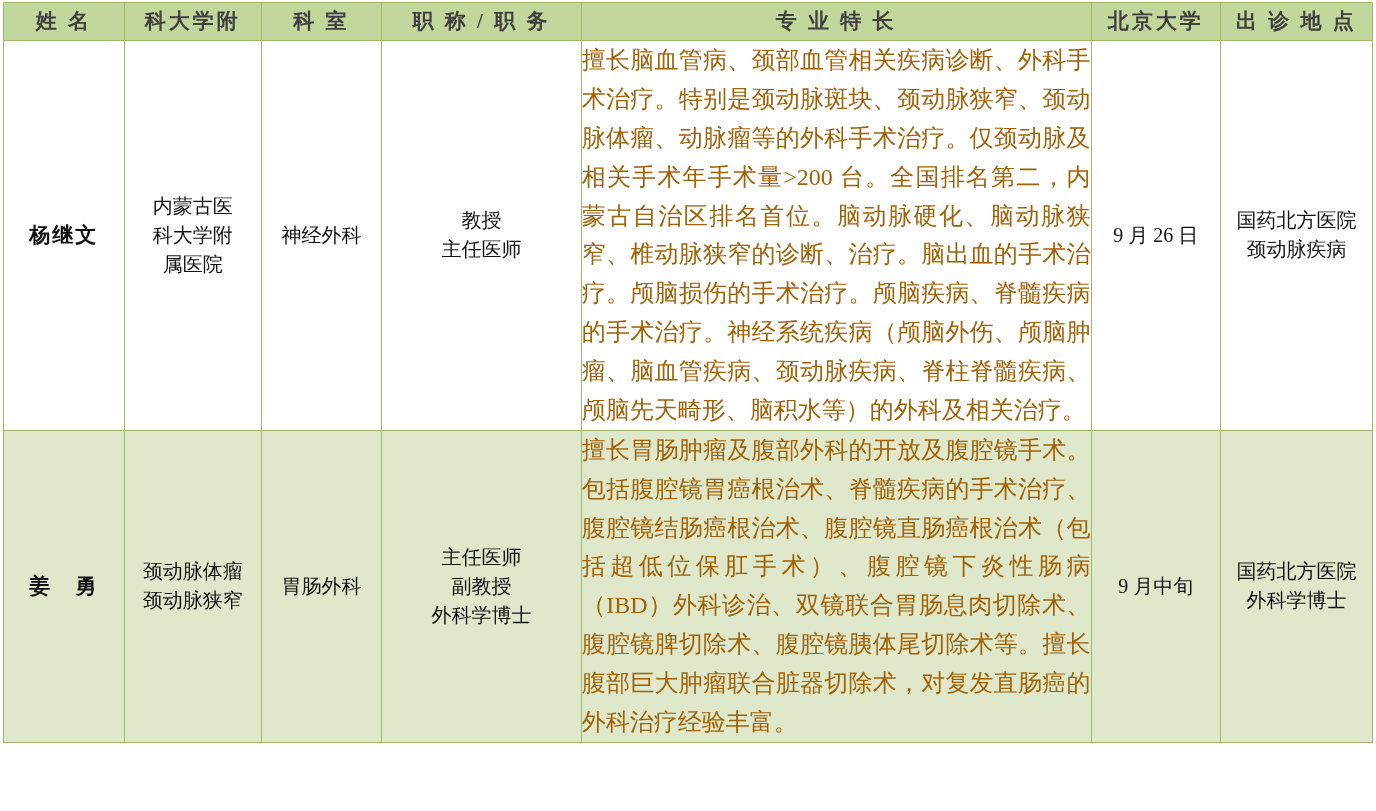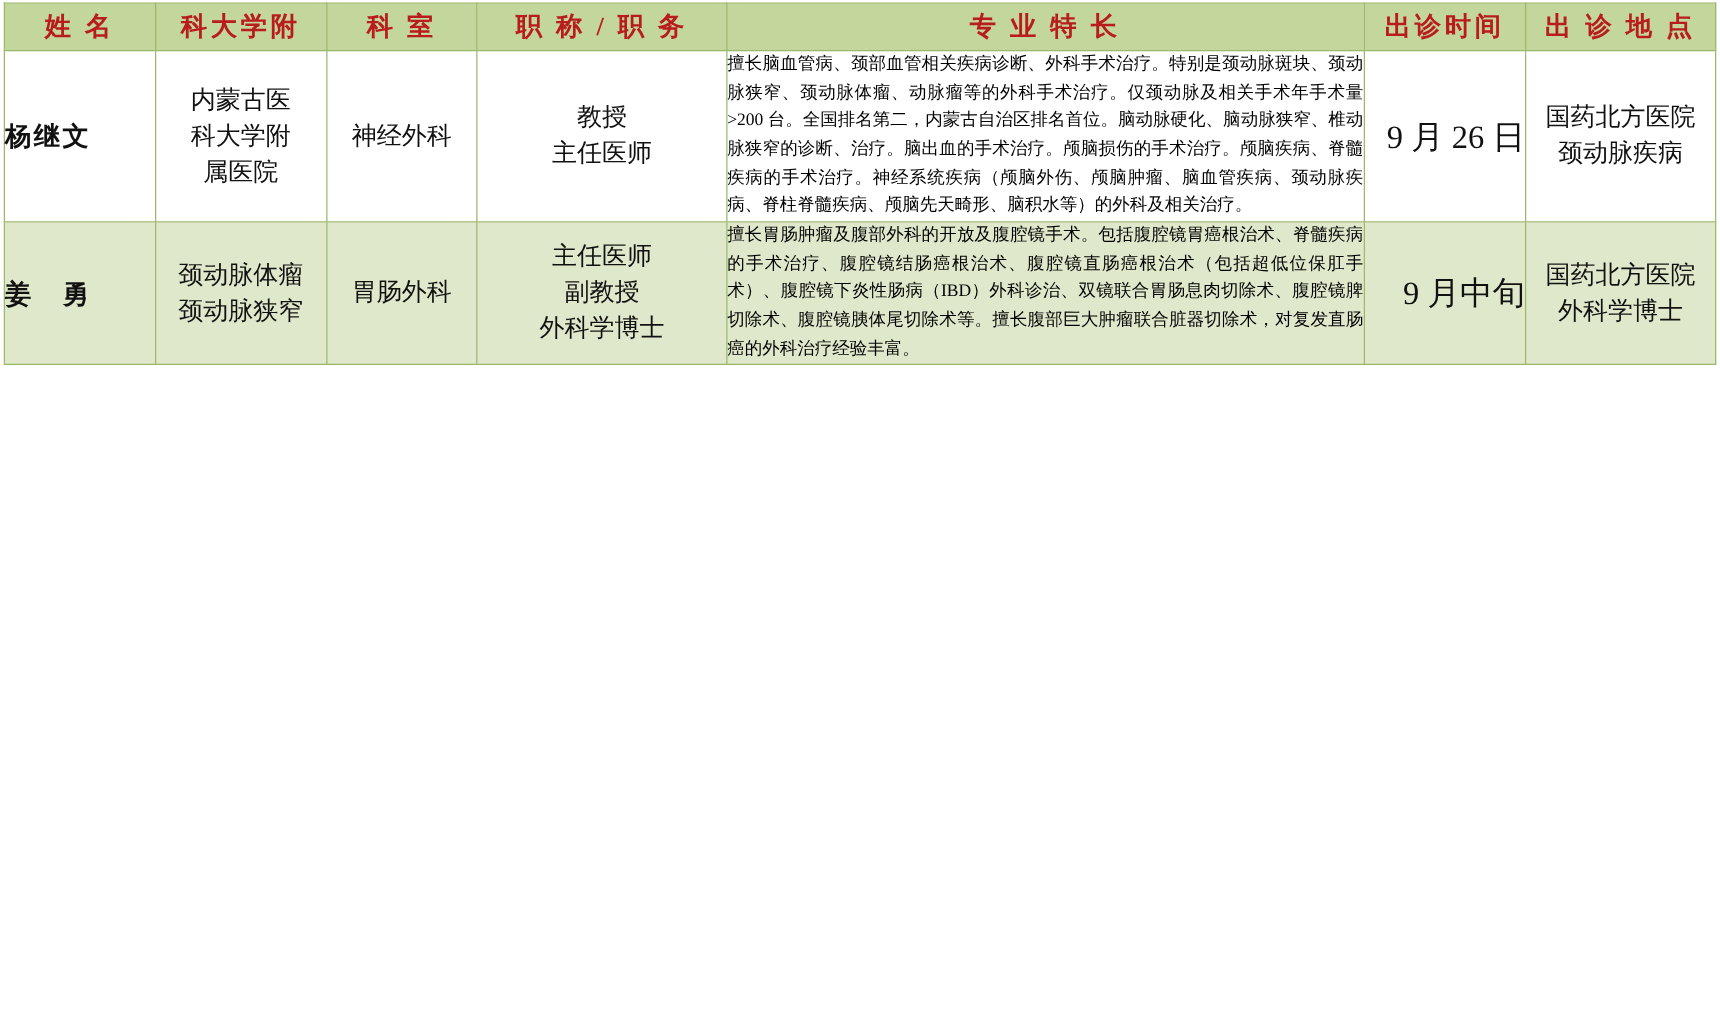--- a/index.html
+++ b/index.html
@@ -36,63 +36,64 @@
   table.roster th, table.roster td {
     border: 1px solid #9cb86a;
     vertical-align: middle;
     padding: 0;
   }
   thead th {
     background: #c3d69b;
     height: 37px;
     font-size: 21px;
     font-weight: bold;
-    color: #b91c1c;
+    color: #404040;
     text-align: center;
     letter-spacing: 3px;
     white-space: nowrap;
   }
   thead th .hdr {
     display: block;
     line-height: 1.1;
   }
   tbody tr.row-odd td {
     background: #ffffff;
   }
   tbody tr.row-even td {
     background: #dfe8cb;
   }
   td.cell-name {
+    text-align: center;
     font-size: 21px;
     font-weight: bold;
     letter-spacing: 2px;
     color: #111;
   }
   td.cell-center {
     text-align: center;
     font-size: 20px;
     color: #111;
     line-height: 1.45;
   }
   td.cell-center .lines span {
     display: block;
   }
   td.cell-spec {
-    font-size: 14px;
-    color: #000000;
+    font-size: 24px;
+    color: #a16207;
     line-height: 1.62;
     text-align: justify;
     text-justify: inter-ideograph;
     padding: 11px 13px 11px 12px;
     vertical-align: top;
     margin-top: 12px;
   }
   td.cell-time {
-    text-align: right;
-    font-size: 26px;
+    text-align: center;
+    font-size: 20px;
     color: #111;
     padding-left: 9px;
   }
   .nowrapline { white-space: nowrap; }
 </style>
 </head>
 <body>
 
 <div class="doc">
   <table class="roster">
@@ -116,21 +117,21 @@
         <th>
             <span class="hdr">科 室</span>
           </th>
         <th>
             <span class="hdr">职 称 / 职 务</span>
           </th>
         <th>
             <span class="hdr">专 业 特 长</span>
           </th>
         <th>
-            <span class="hdr">出诊时间</span>
+            <span class="hdr">北京大学</span>
           </th>
         <th>
             <span class="hdr">出 诊 地 点</span>
           </th>
       </tr>
     </thead>
     <tbody>
       <tr class="row-odd">
         <td class="cell-name">杨继文</td>
         <td class="cell-center">

